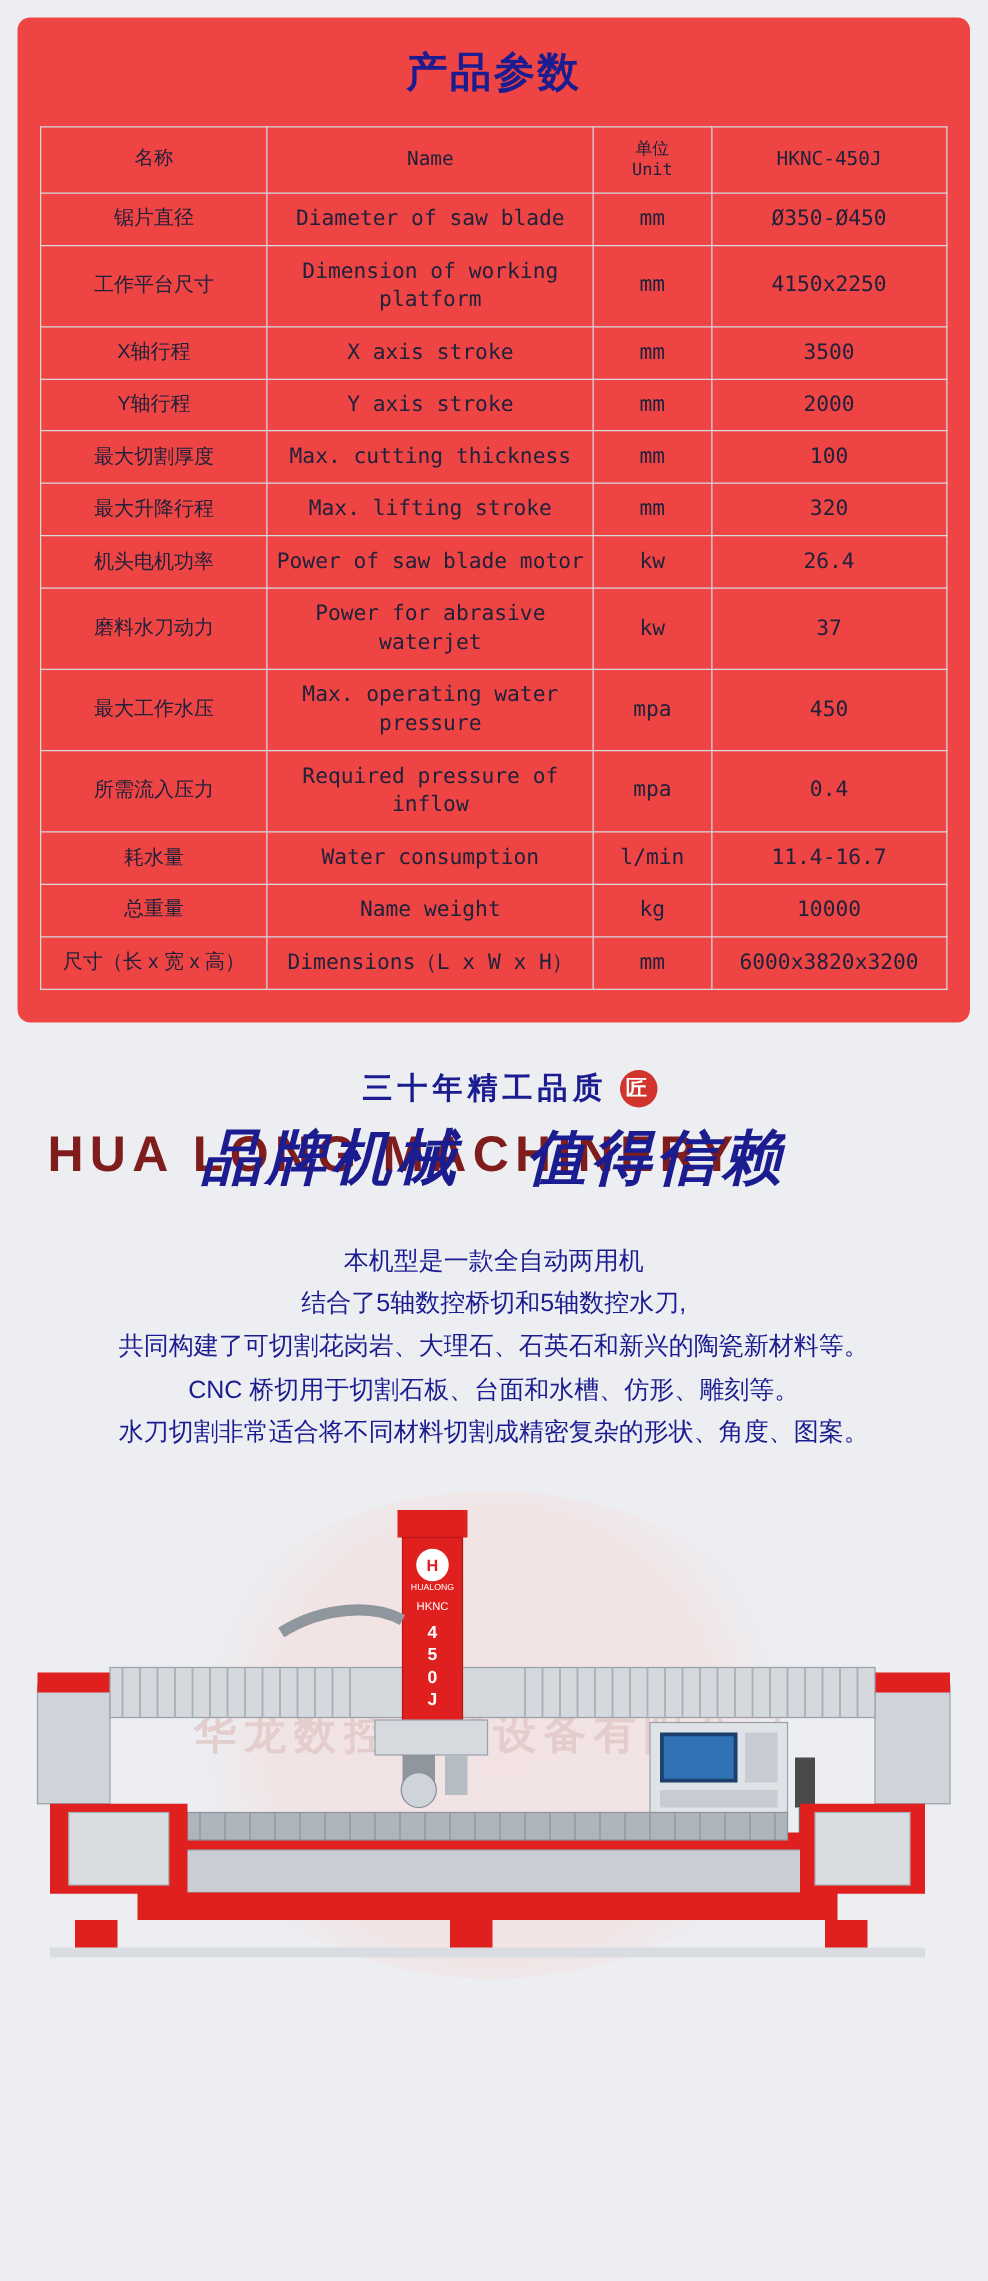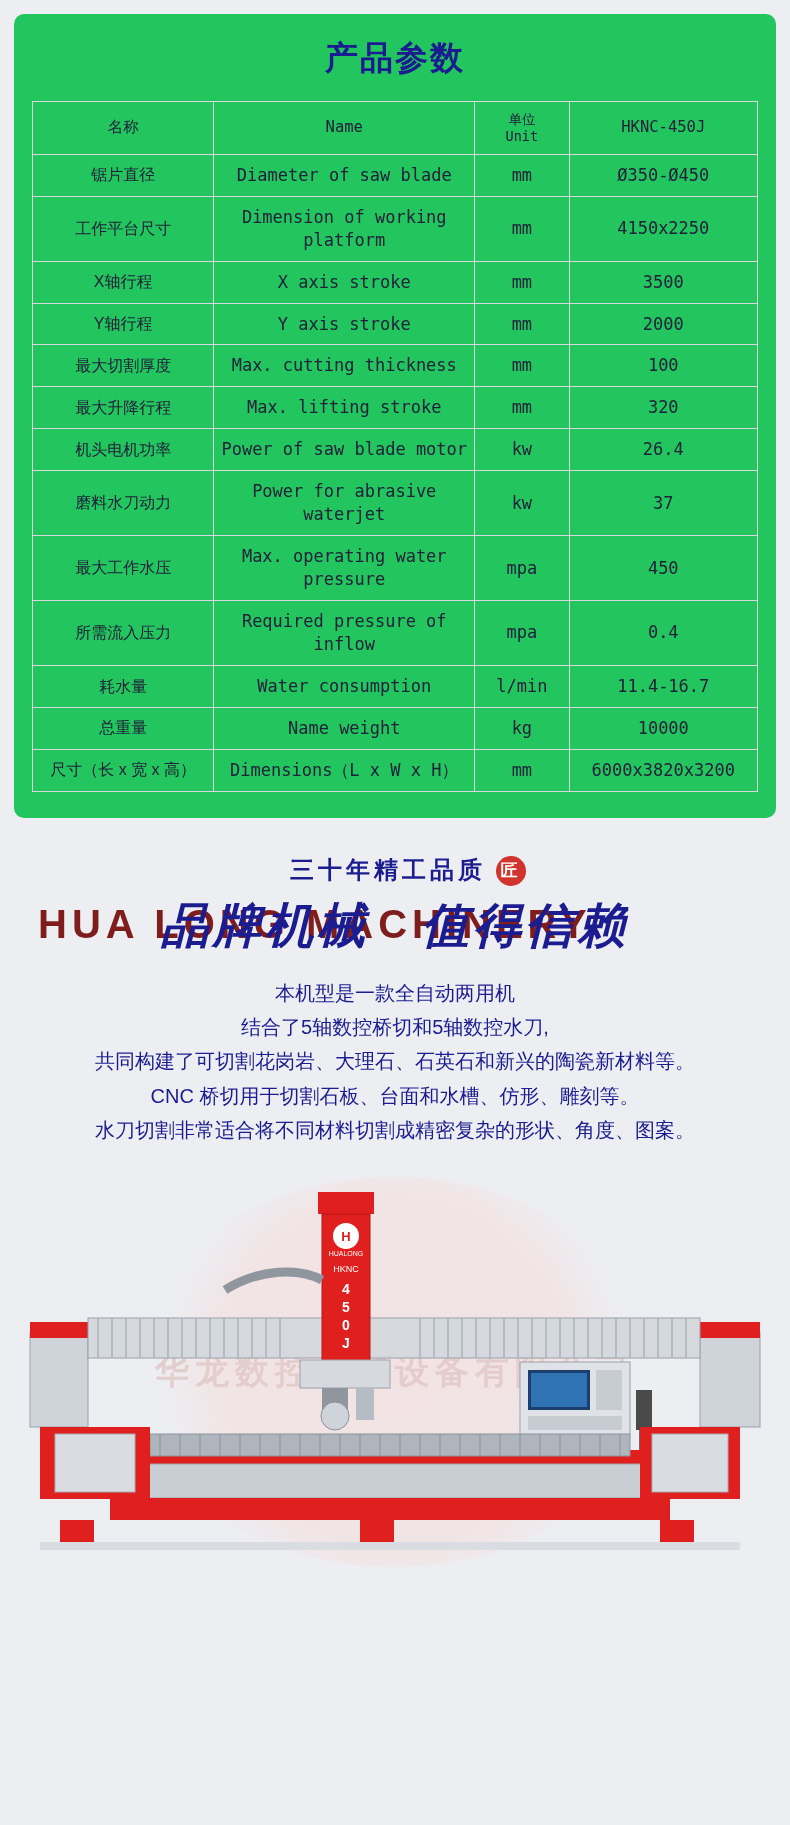--- a/index.html
+++ b/index.html
@@ -12,21 +12,21 @@
     width: 790px;
     min-height: 1825px;
     position: relative;
     background: #eceef2;
     overflow: hidden;
   }
 
   
   .spec-card {
     margin: 14px 14px 0 14px;
-    background: #22c55e;
+    background: #ef4444;
     border-radius: 10px;
     padding: 22px 18px 26px 18px;
   }
   .spec-title {
     text-align: center;
     color: #1b1c8f;
     font-size: 33px;
     font-weight: bold;
     letter-spacing: 2px;
     margin-bottom: 20px;
@@ -119,21 +119,21 @@
     color: #1b1c8f;
     font-size: 48px;
     font-weight: bold;
     letter-spacing: 4px;
     margin-top: 8px;
     font-style: italic;
   }
   .brand-desc {
     position: relative;
     z-index: 2;
-    margin-top: 18px;
+    margin-top: 34px;
     color: #1b1c8f;
     font-size: 20px;
     line-height: 1.72;
     text-align: center;
   }
   .brand-desc div { white-space: nowrap; }
 
   
   .machine-wrap {
     position: relative;

